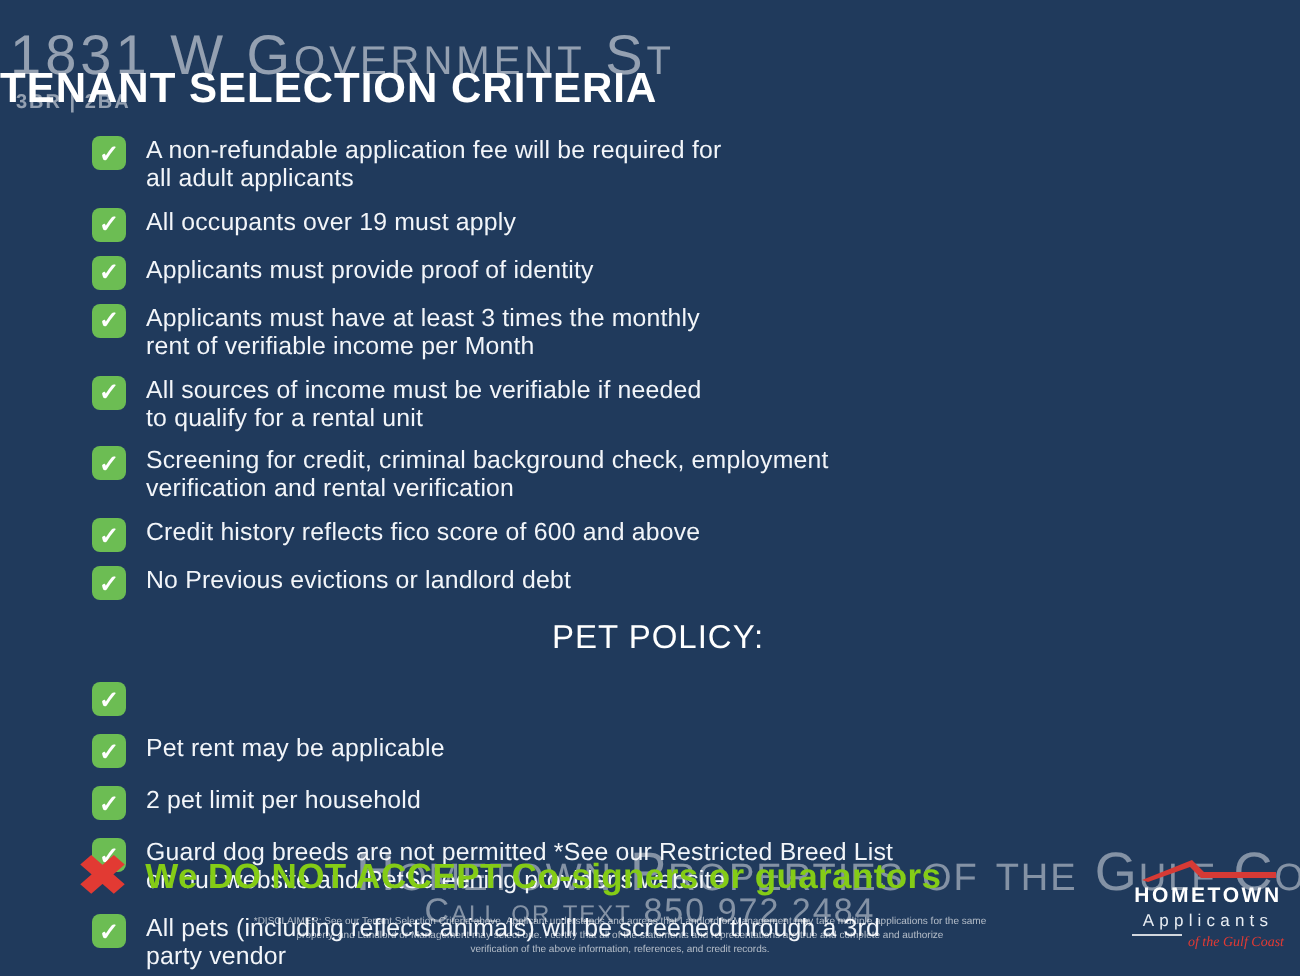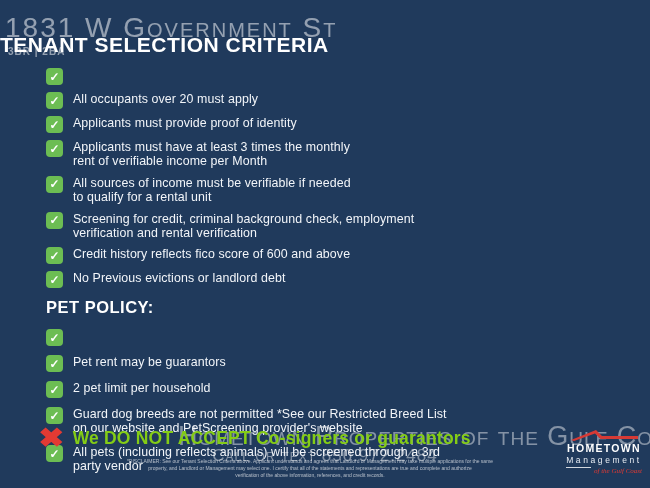--- a/index.html
+++ b/index.html
@@ -46,21 +46,21 @@
     flex:0 0 auto;width:17px;height:17px;margin-top:1px;
     background:var(--green);border-radius:4px;
     display:flex;align-items:center;justify-content:center;
     color:#fff;font-size:12px;font-weight:700;line-height:1;
   }
   .check-text{
     font-size:12.4px;line-height:13.9px;font-weight:500;
     white-space:pre-line;letter-spacing:0.1px;padding-top:2px;
   }
   .pet-heading{
-    font-size:16.5px;font-weight:700;letter-spacing:0.5px;
+    text-align:center;font-size:16.5px;font-weight:400;letter-spacing:0.5px;
     margin:10px 0 11px 0;color:#fff;
   }
   
   .watermark-company{
     position:absolute;left:178px;top:421px;z-index:1;white-space:nowrap;
     font-variant:small-caps;font-weight:300;font-size:27px;letter-spacing:1px;
     color:var(--watermark);
   }
   .no-cosigners-row{
     position:absolute;left:40px;top:425px;z-index:2;
@@ -110,25 +110,27 @@
 <div class="address">1831 W Government St</div>
 <div class="bedbath">3BR | 2BA</div>
 <div class="title">TENANT SELECTION CRITERIA</div>
 
 <div class="lists">
 
   <div class="criteria-list">
 
       <div class="check-item">
         <span class="checkbox">✓</span>
-      </div>
-
-      <div class="check-item">
-        <span class="checkbox">✓</span>
-        <span class="check-text">All occupants over 20 must apply</span>
+        <span class="check-text">A non-refundable application fee will be required for
+all adult applicants</span>
+      </div>
+
+      <div class="check-item">
+        <span class="checkbox">✓</span>
+        <span class="check-text">All occupants over 19 must apply</span>
       </div>
 
       <div class="check-item">
         <span class="checkbox">✓</span>
         <span class="check-text">Applicants must provide proof of identity</span>
       </div>
 
       <div class="check-item">
         <span class="checkbox">✓</span>
         <span class="check-text">Applicants must have at least 3 times the monthly
@@ -161,21 +163,21 @@
   <div class="pet-heading">PET POLICY:</div>
 
   <div class="pet-list">
 
       <div class="check-item">
         <span class="checkbox">✓</span>
       </div>
 
       <div class="check-item">
         <span class="checkbox">✓</span>
-        <span class="check-text">Pet rent may be guarantors</span>
+        <span class="check-text">Pet rent may be applicable</span>
       </div>
 
       <div class="check-item">
         <span class="checkbox">✓</span>
         <span class="check-text">2 pet limit per household</span>
       </div>
 
       <div class="check-item">
         <span class="checkbox">✓</span>
         <span class="check-text">Guard dog breeds are not permitted *See our Restricted Breed List
@@ -204,18 +206,18 @@
   <div>*DISCLAIMER: See our Tenant Selection Criteria above. Applicant understands and agrees that Landlord or Management may take multiple applications for the same</div>
   <div>property, and Landlord or Management may select one. I certify that all of the statements and representations are true and complete and authorize</div>
   <div>verification of the above information, references, and credit records.</div>
 </div>
 
 <div class="logo">
   <svg class="logo-swoosh" viewBox="0 0 70 13">
     <path d="M2 12 L27 2 L33 8 L69 8 L69 11 L31.5 11 L26 5.5 L5 13 Z" fill="#d63a35"></path>
   </svg>
   <div class="logo-name">HOMETOWN</div>
-  <div class="logo-sub">Management</div>
+  <div class="logo-sub">Applicants</div>
   <div class="logo-tagline">
     <span class="logo-line"></span>
     <span class="logo-script">of the Gulf Coast</span>
   </div>
 </div>
 
 </body></html>

